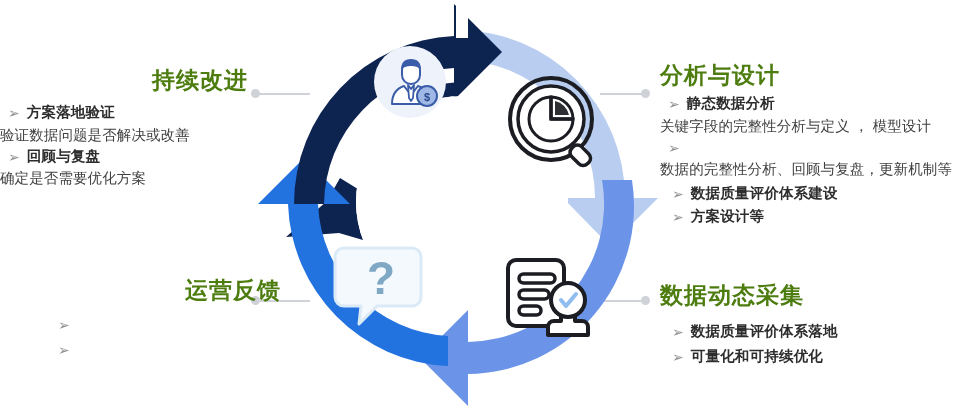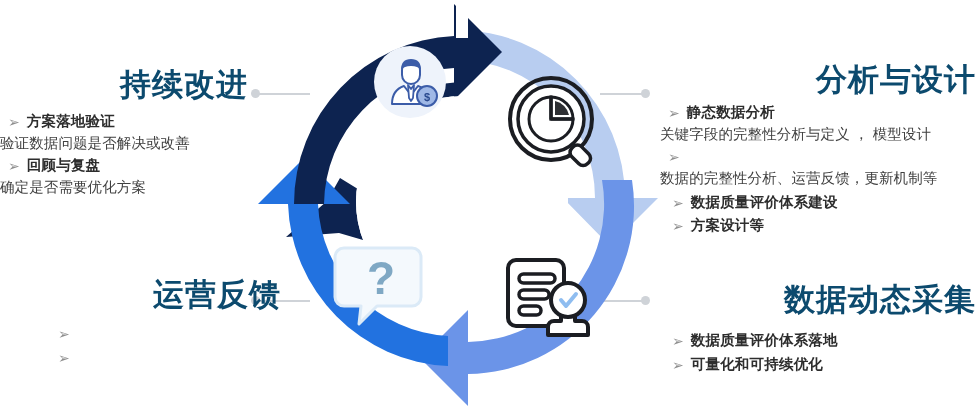--- a/index.html
+++ b/index.html
@@ -28,27 +28,27 @@
     height: 9px;
     border-radius: 50%;
     background: #cfd3d8;
   }
 
   
   .block { position: absolute; }
 
   .block-title {
     font-weight: bold;
-    font-size: 31px;
-    color: #0c4a6e;
+    font-size: 23px;
+    color: #4d7c0f;
     letter-spacing: 1px;
     line-height: 1.1;
     white-space: nowrap;
   }
-  .title-right { text-align: right; }
+  .title-right { text-align: left; }
   .title-left  { text-align: right; }
 
   .bullets { margin-top: 6px; }
 
   .bullet-row {
     display: flex;
     align-items: flex-start;
     line-height: 1.35;
     margin-bottom: 1px;
   }
@@ -128,21 +128,21 @@
   <div class="block-title title-right">分析与设计</div>
   <div class="bullets" style="margin-top:6px;">
     <div class="bullet-row" style="padding-left:8px;">
       <span class="bullet-mark">➢</span>
       <span class="bullet-text">静态数据分析</span>
     </div>
     <div class="sub-text">关键字段的完整性分析与定义 ， 模型设计</div>
     <div class="bullet-row" style="padding-left:8px; margin-top:2px;">
       <span class="bullet-mark">➢</span>
     </div>
-    <div class="sub-text">数据的完整性分析、运营反馈，更新机制等</div>
+    <div class="sub-text">数据的完整性分析、回顾与复盘，更新机制等</div>
     <div class="bullet-row" style="padding-left:12px; margin-top:4px;">
       <span class="bullet-mark">➢</span>
       <span class="bullet-text">数据质量评价体系建设</span>
     </div>
     <div class="bullet-row" style="padding-left:12px; margin-top:3px;">
       <span class="bullet-mark">➢</span>
       <span class="bullet-text">方案设计等</span>
     </div>
   </div>
 </div>

